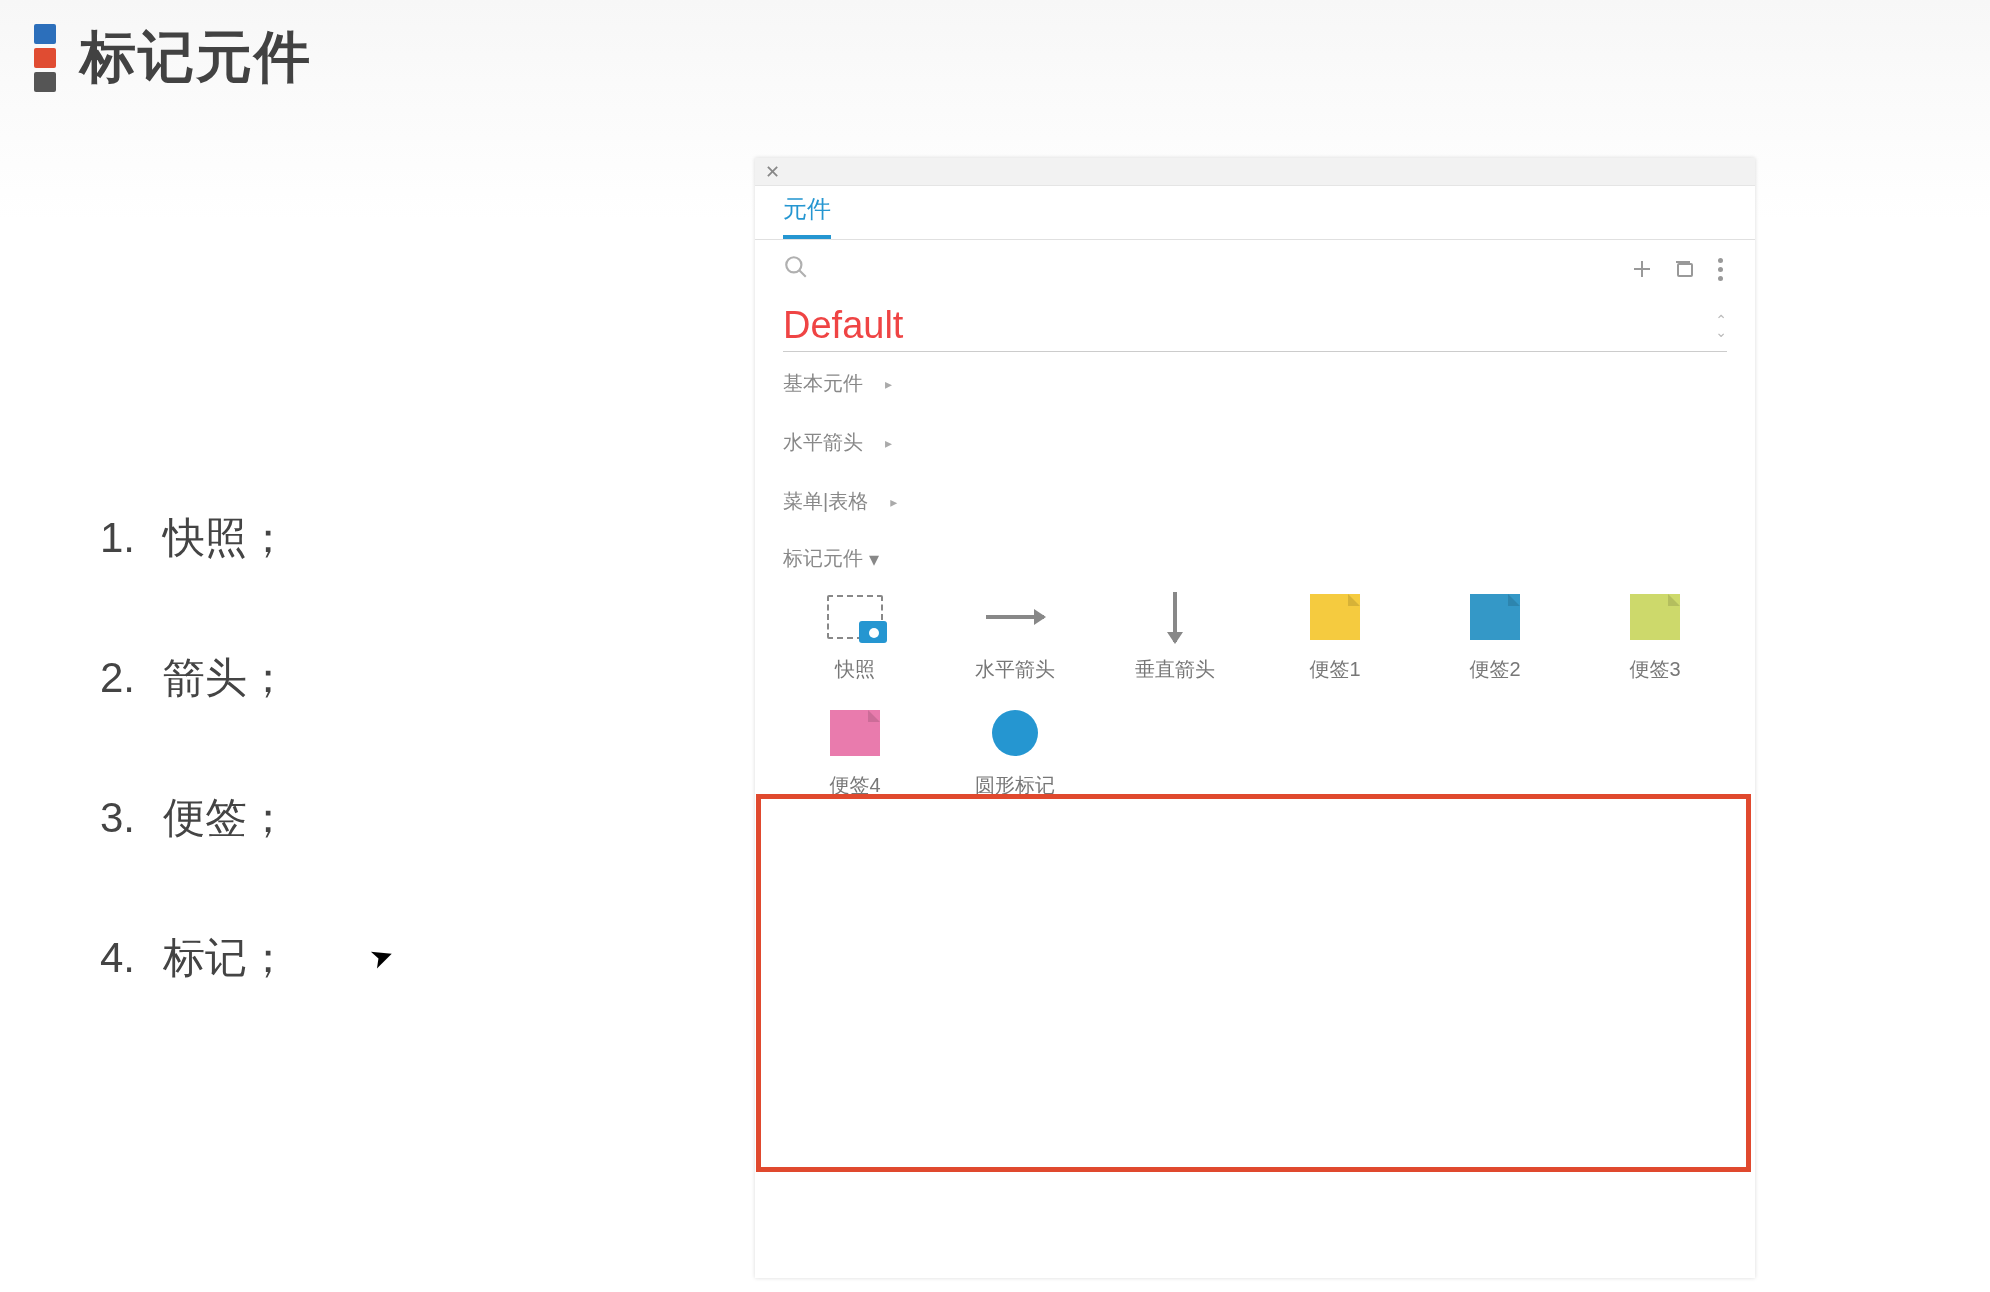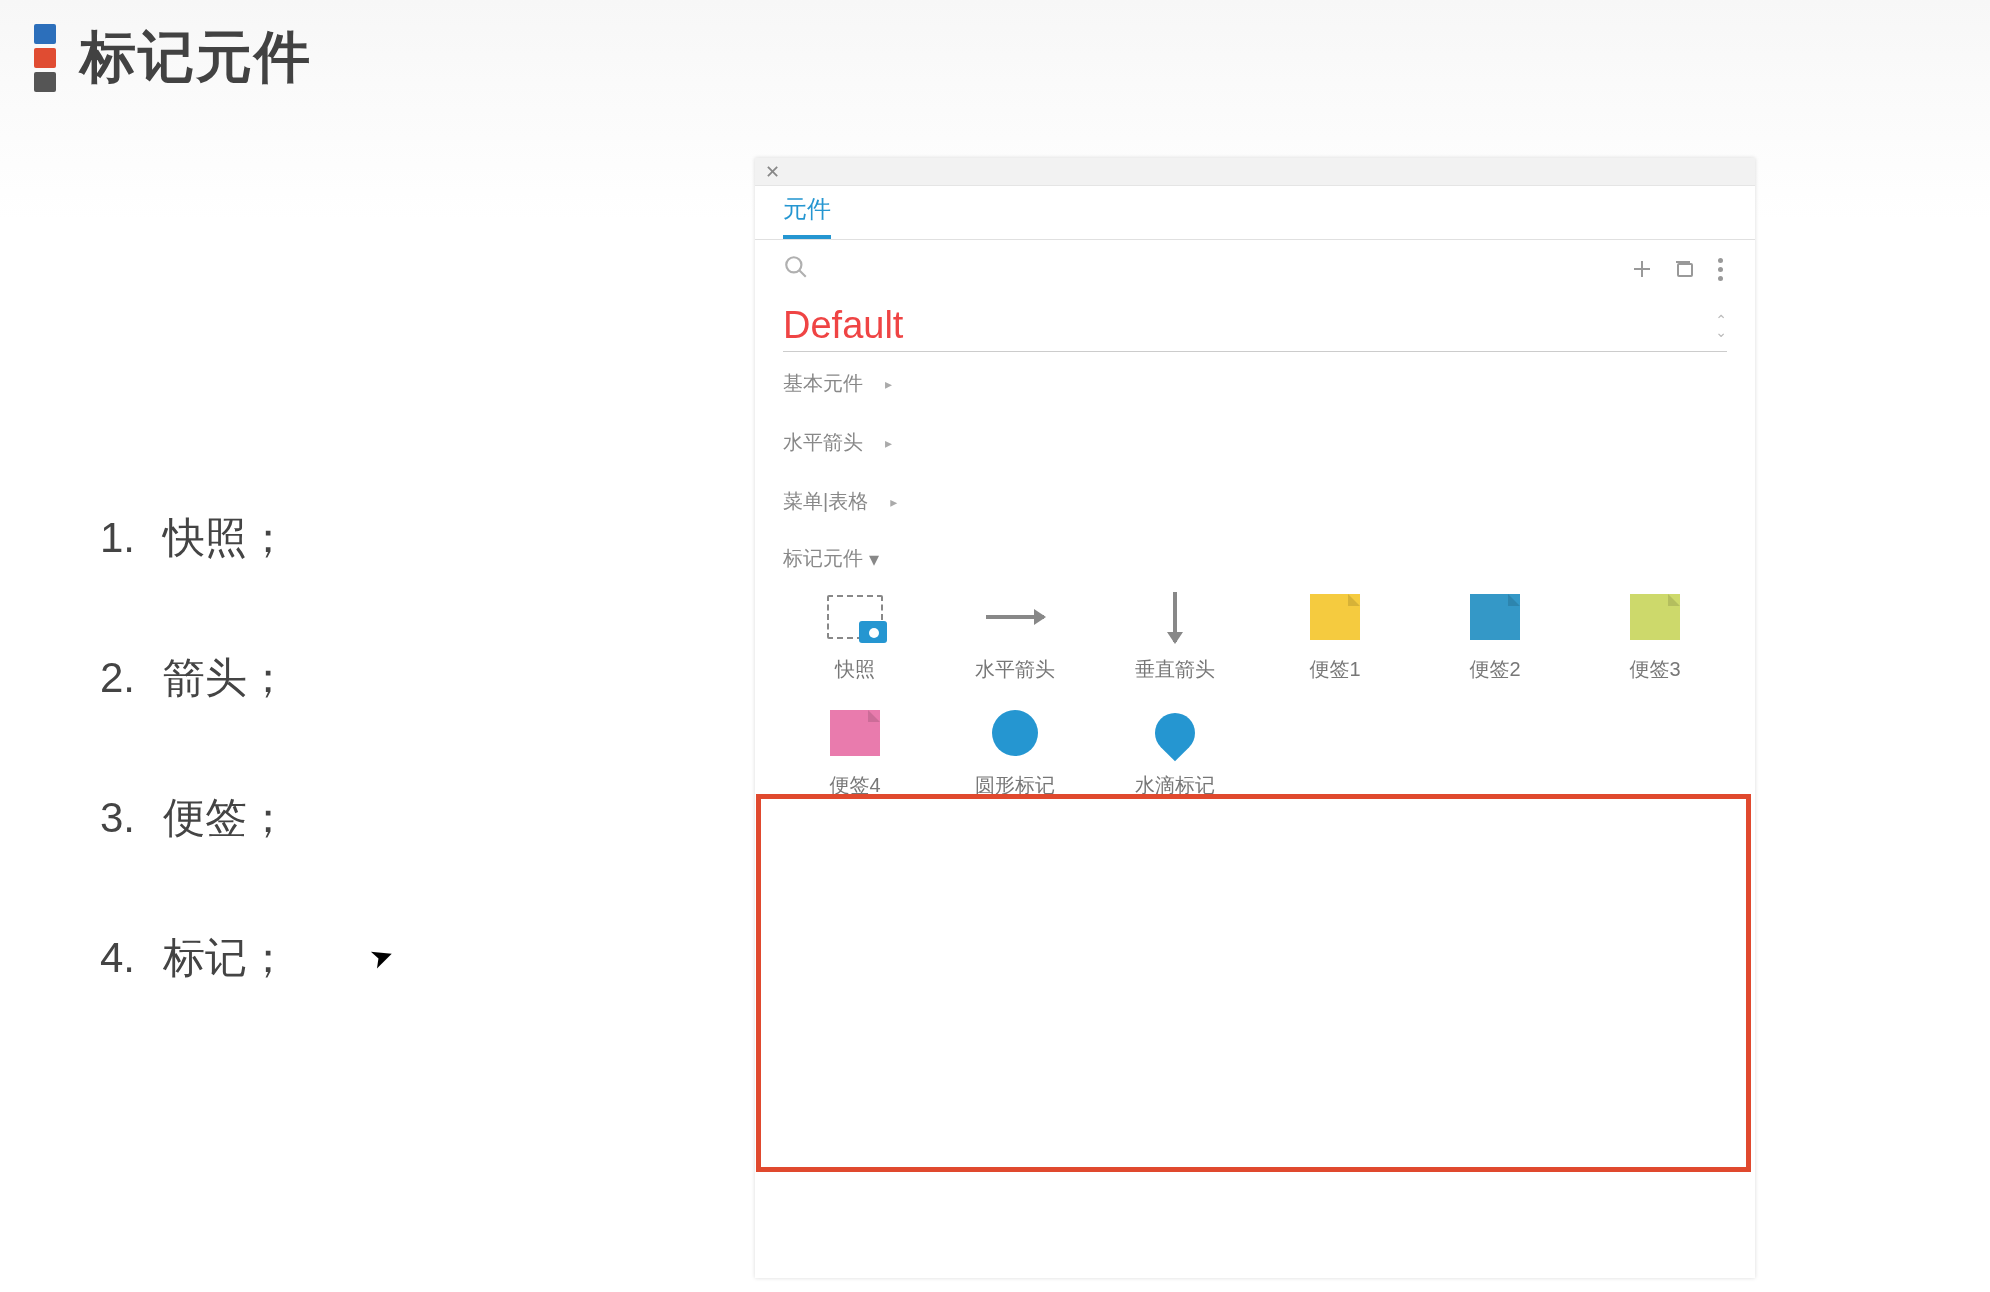--- a/index.html
+++ b/index.html
@@ -220,22 +220,16 @@
           <div class="note note4"></div>
         </div>
       <div class="widget-label">便签4</div>
     </div>
     <div class="widget">
       <div class="widget-icon">
           <div class="circle-marker"></div>
         </div>
       <div class="widget-label">圆形标记</div>
     </div>
-    <div class="widget">
-      <div class="widget-icon">
-          <div class="drop-marker2"></div>
-        </div>
-      <div class="widget-label">水滴标记</div>
-    </div>
   </div>
 
   <div class="highlight-box"></div>
 </div>
 
 </body></html>

